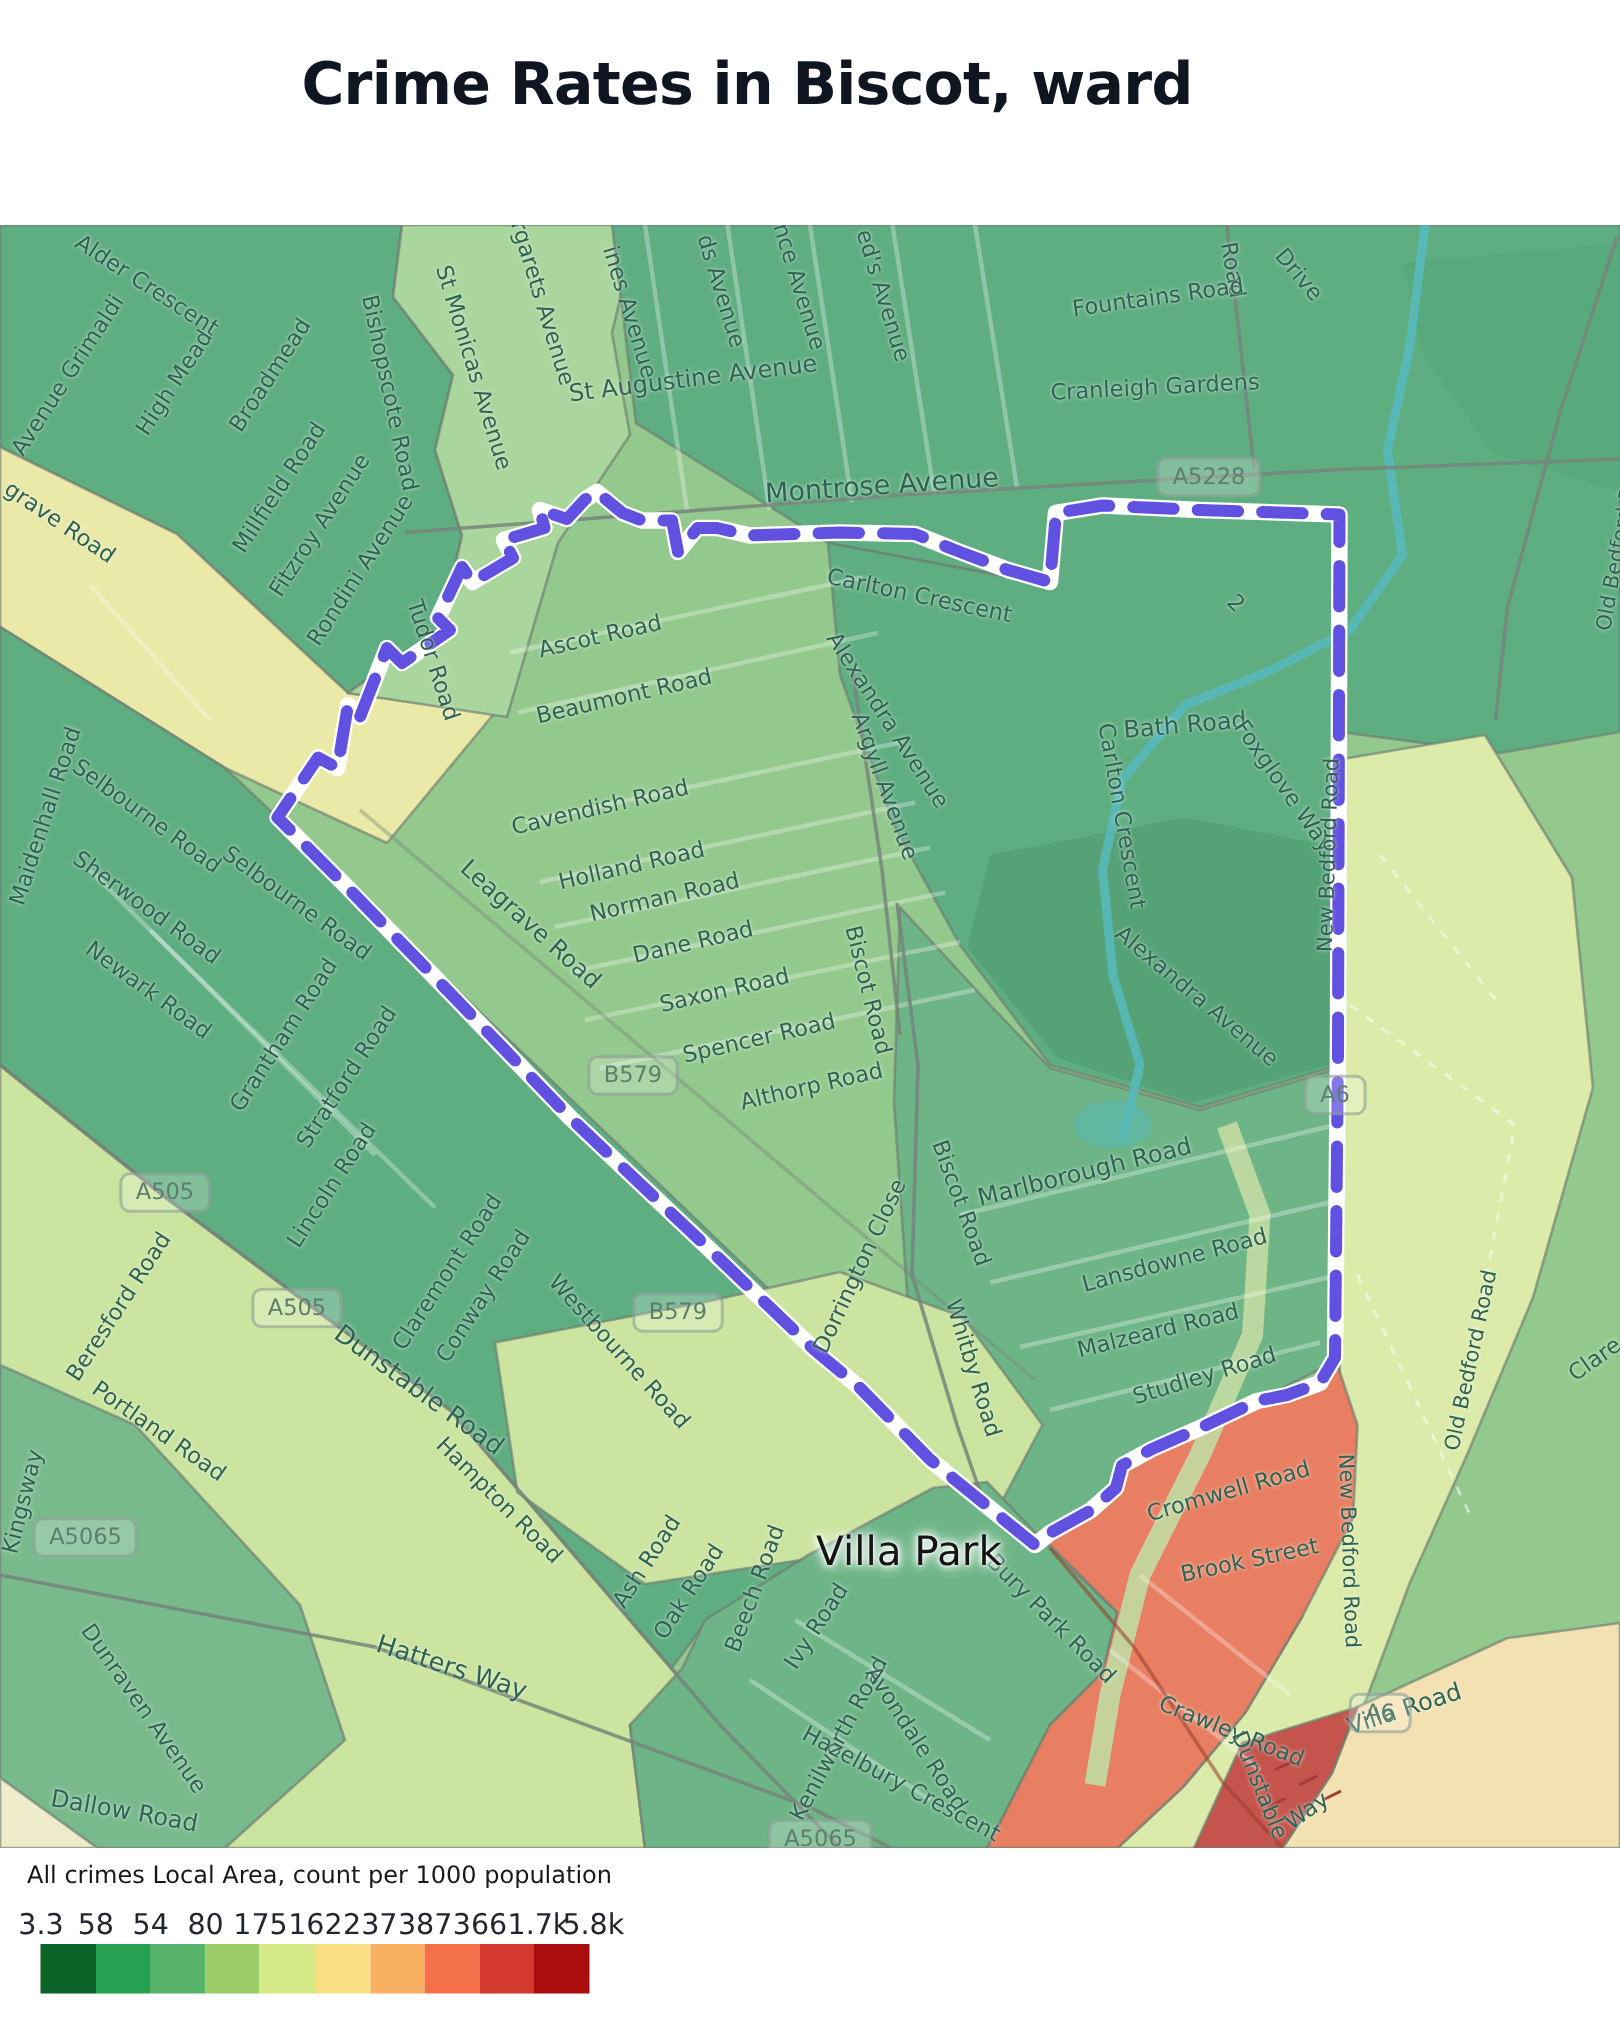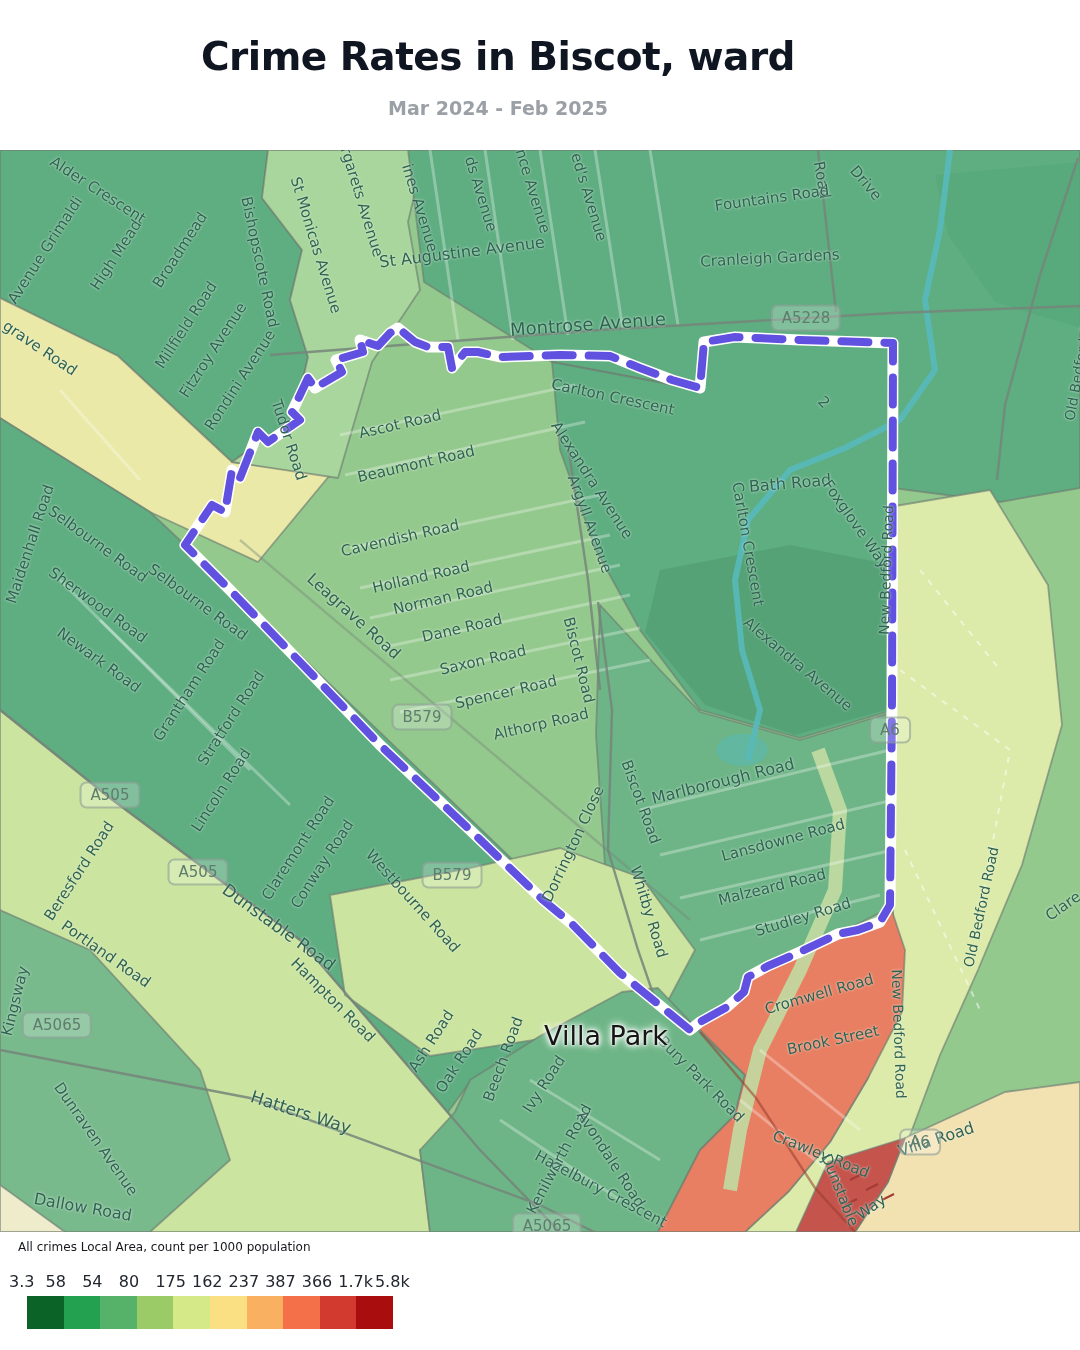--- a/index.html
+++ b/index.html
@@ -16,38 +16,37 @@
   .map-label{position:absolute;white-space:nowrap;color:#2e6351;font-size:15px;
              text-shadow:0 0 3px rgba(255,255,255,.55),0 0 2px rgba(255,255,255,.4);}
   .map-badge{position:absolute;white-space:nowrap;font-size:15px;color:#5e7d6d;
              background:rgba(255,255,255,.22);border:2px solid rgba(130,148,138,.55);
              border-radius:7px;padding:0 9px;line-height:23px;}
   .map-place{position:absolute;white-space:nowrap;font-size:27px;color:#151515;font-weight:500;
              text-shadow:0 0 4px #fff,0 0 7px #fff,0 0 2px #fff,0 0 10px #fff;}
   
   .footer{position:absolute;left:0;top:1232px;width:1080px;height:118px;background:#fff;}
   .legend{position:absolute;left:18px;top:8px;}
-  .legend-title{font-size:12px;color:#16181d;}
+  .legend-title{font-size:16px;color:#16181d;}
   .ticks{position:absolute;left:-9px;top:32px;display:flex;}
-  .tick{width:36.6px;text-align:left;font-size:16px;color:#22262e;}
+  .tick{width:36.6px;text-align:center;font-size:19px;color:#22262e;}
   .swatches{position:absolute;left:9px;top:56px;display:flex;}
   .swatch{width:36.6px;height:33px;}
   .brand{position:absolute;right:22px;top:10px;width:300px;text-align:right;}
   .brand-row{display:flex;align-items:center;justify-content:flex-end;gap:8px;}
   .brand-name{font-size:31px;font-weight:800;color:#232043;letter-spacing:-.5px;}
   .brand-url{margin-top:4px;margin-right:52px;font-size:15px;color:#7b61f8;text-decoration:none;display:inline-block;}
 </style>
 </head>
 <body>
 
 <div class="page">
 
   <div class="header">
     <div class="title">Crime Rates in Biscot, ward</div>
-    <div class="subtitle">Mar 2024 - Feb 2025</div>
   </div>
 
   <div class="map">
     <svg width="1080" height="1082" viewBox="0 0 1080 1082">
 
       <rect x="0" y="0" width="1080" height="1082" fill="#94c98d"></rect>
       <g stroke="#6f7d72" stroke-width="1.8" stroke-opacity=".65" stroke-linejoin="round">
         <polygon points="0,0 268,0 262,48 302,100 290,150 308,207 294,268 232,312 118,206 0,148" fill="#5fae81"></polygon>
         <polygon points="0,148 118,206 232,312 330,325 258,412 150,362 0,268" fill="#eae9a8"></polygon>
         <polygon points="0,300 48,318 72,374 36,442 0,452" fill="#eae9a8"></polygon>

